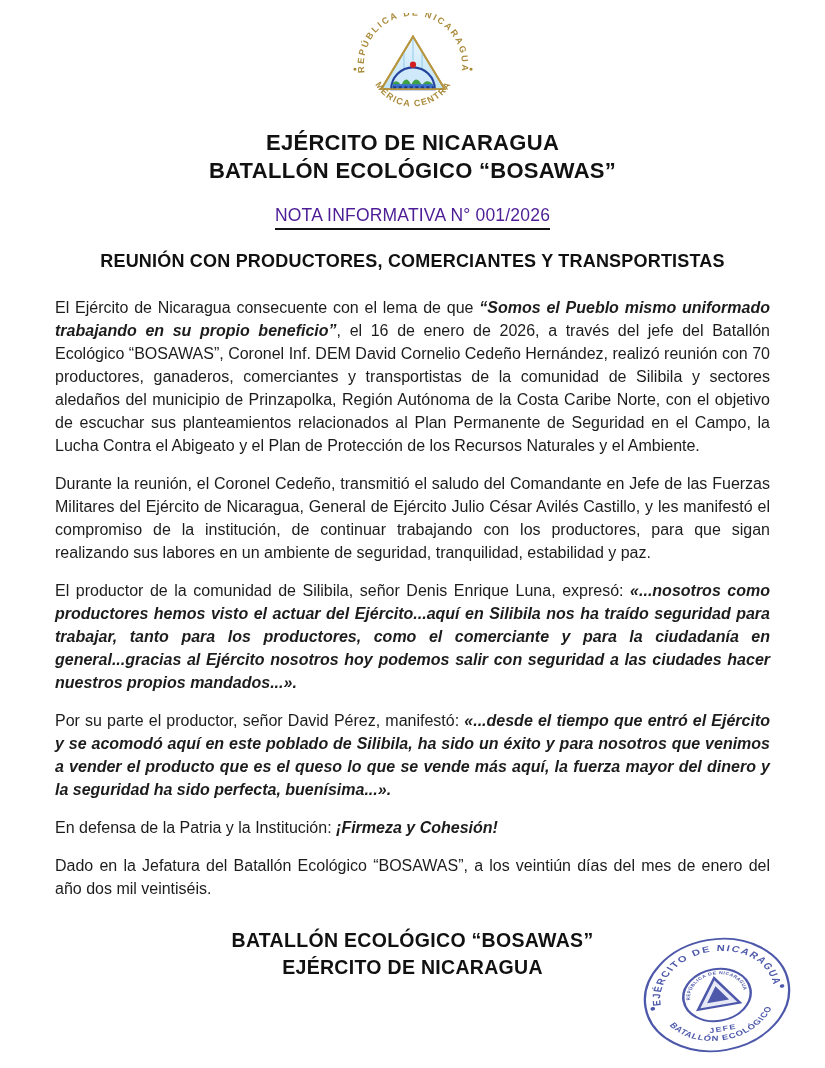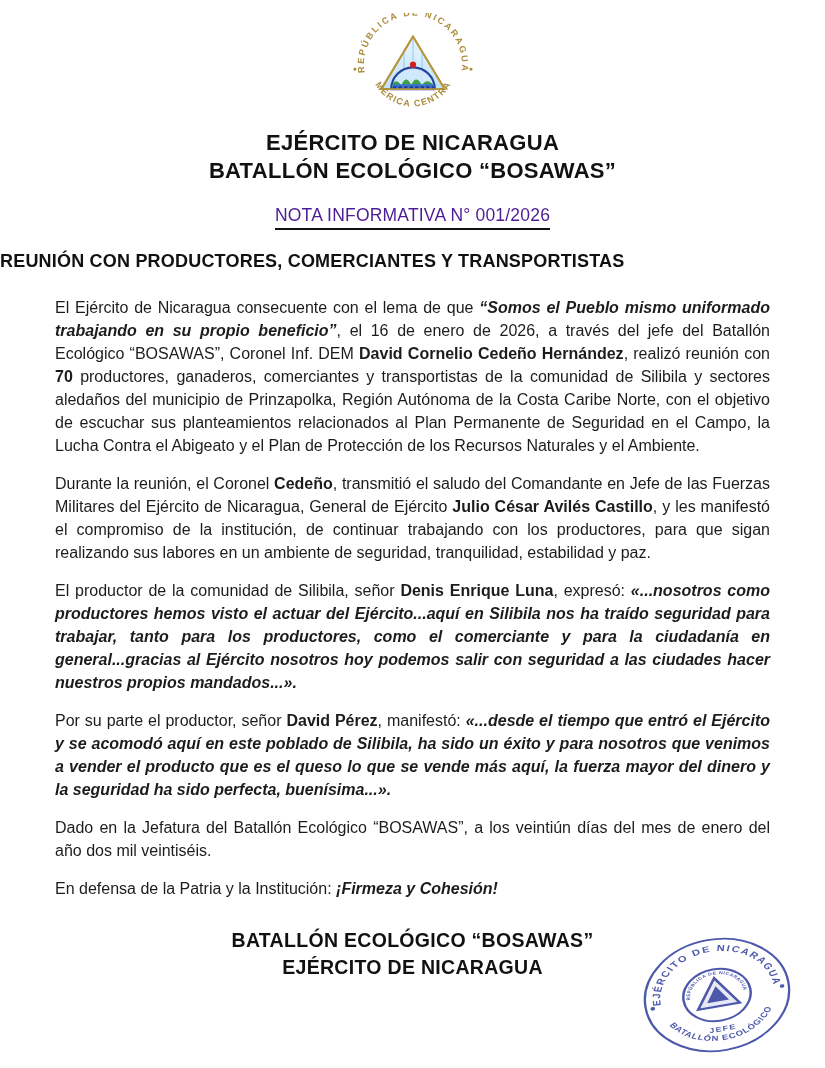--- a/index.html
+++ b/index.html
@@ -13,25 +13,25 @@
     overflow:hidden;
   }
   .emblem-wrap { text-align:center; padding-top:13px; height:107px; }
   .emblem-wrap svg { width:168px; height:107px; }
   .arc-gold { fill:#ab8c3c; font-size:10px; font-weight:bold; letter-spacing:2.2px; }
   .arc-gold-b { fill:#ab8c3c; font-size:10px; font-weight:bold; letter-spacing:1.4px; }
 
   .title { text-align:center; font-weight:bold; font-size:22px; line-height:28px; margin-top:9px; color:#111; letter-spacing:.3px; }
   .nota { text-align:center; margin-top:20px; }
   .nota span { display:inline-block; font-weight:normal; font-size:17.5px; color:#4c1d95; border-bottom:2px solid #111; padding-bottom:2px; letter-spacing:.2px; }
-  .subject { font-weight:bold; font-size:18px; margin-top:21px; color:#111; letter-spacing:.2px; }
+  .subject { text-align:center; font-weight:bold; font-size:18px; margin-top:21px; color:#111; letter-spacing:.2px; }
 
   .content { margin:24px 55px 0 55px; }
   .content p { margin:0 0 15px 0; font-size:16px; line-height:23px; text-align:justify; }
-  .b  { font-weight:bold; }
+  .b  { font-weight:normal; }
   .bi { font-weight:bold; font-style:italic; }
 
   .footer-text { text-align:center; font-weight:bold; font-size:19.5px; line-height:27px; margin-top:27px; color:#111; letter-spacing:.3px; }
 
   .stamp { position:absolute; left:627px; top:926px; width:180px; height:138px; transform:rotate(-10deg); opacity:.95; }
   .stamp svg { width:100%; height:100%; }
   .stamp-arc   { fill:#4450a6; font-size:10.5px; font-weight:bold; letter-spacing:1.6px; }
   .stamp-arc-b { fill:#4450a6; font-size:9px;    font-weight:bold; letter-spacing:0.8px; }
   .stamp-tiny  { fill:#4450a6; font-size:5px;    font-weight:bold; letter-spacing:0.5px; }
   .stamp-jefe  { fill:#4450a6; font-size:8.5px;  font-weight:bold; letter-spacing:1.2px; }
@@ -96,23 +96,23 @@
   <div class="content">
     <p><span>El Ejército de Nicaragua consecuente con el lema de que </span><span class="bi">“Somos el Pueblo mismo uniformado trabajando en su propio beneficio”</span><span>, el 16 de enero de 2026, a través del jefe del Batallón Ecológico “BOSAWAS”, Coronel Inf. DEM </span><span class="b">David Cornelio Cedeño Hernández</span><span>, realizó reunión con </span><span class="b">70</span><span> productores, ganaderos, comerciantes y transportistas de la comunidad de Silibila y sectores aledaños del municipio de Prinzapolka, Región Autónoma de la Costa Caribe Norte, con el objetivo de escuchar sus planteamientos relacionados al Plan Permanente de Seguridad en el Campo, la Lucha Contra el Abigeato y el Plan de Protección de los Recursos Naturales y el Ambiente.</span></p>
 
     <p><span>Durante la reunión, el Coronel </span><span class="b">Cedeño</span><span>, transmitió el saludo del Comandante en Jefe de las Fuerzas Militares del Ejército de Nicaragua, General de Ejército </span><span class="b">Julio César Avilés Castillo</span><span>, y les manifestó el compromiso de la institución, de continuar trabajando con los productores, para que sigan realizando sus labores en un ambiente de seguridad, tranquilidad, estabilidad y paz.</span></p>
 
     <p><span>El productor de la comunidad de Silibila, señor </span><span class="b">Denis Enrique Luna</span><span>, expresó: </span><span class="bi">«...nosotros como productores hemos visto el actuar del Ejército...aquí en Silibila nos ha traído seguridad para trabajar, tanto para los productores, como el comerciante y para la ciudadanía en general...gracias al Ejército nosotros hoy podemos salir con seguridad a las ciudades hacer nuestros propios mandados...».</span></p>
 
     <p><span>Por su parte el productor, señor </span><span class="b">David Pérez</span><span>, manifestó: </span><span class="bi">«...desde el tiempo que entró el Ejército y se acomodó aquí en este poblado de Silibila, ha sido un éxito y para nosotros que venimos a vender el producto que es el queso lo que se vende más aquí, la fuerza mayor del dinero y la seguridad ha sido perfecta, buenísima...».</span></p>
 
 
+    <p><span>En defensa de la Patria y la Institución: </span><span class="bi">¡Firmeza y Cohesión!</span></p>
+
     <p><span>Dado en la Jefatura del Batallón Ecológico “BOSAWAS”, a los veintiún días del mes de enero del año dos mil veintiséis.</span></p>
-
-    <p><span>En defensa de la Patria y la Institución: </span><span class="bi">¡Firmeza y Cohesión!</span></p>
   </div>
 
   <div class="footer-text">
     <div>BATALLÓN ECOLÓGICO “BOSAWAS”</div>
     <div>EJÉRCITO DE NICARAGUA</div>
   </div>
 
   <div class="stamp">
     <svg viewBox="0 0 170 170" preserveAspectRatio="none">
       <defs>

